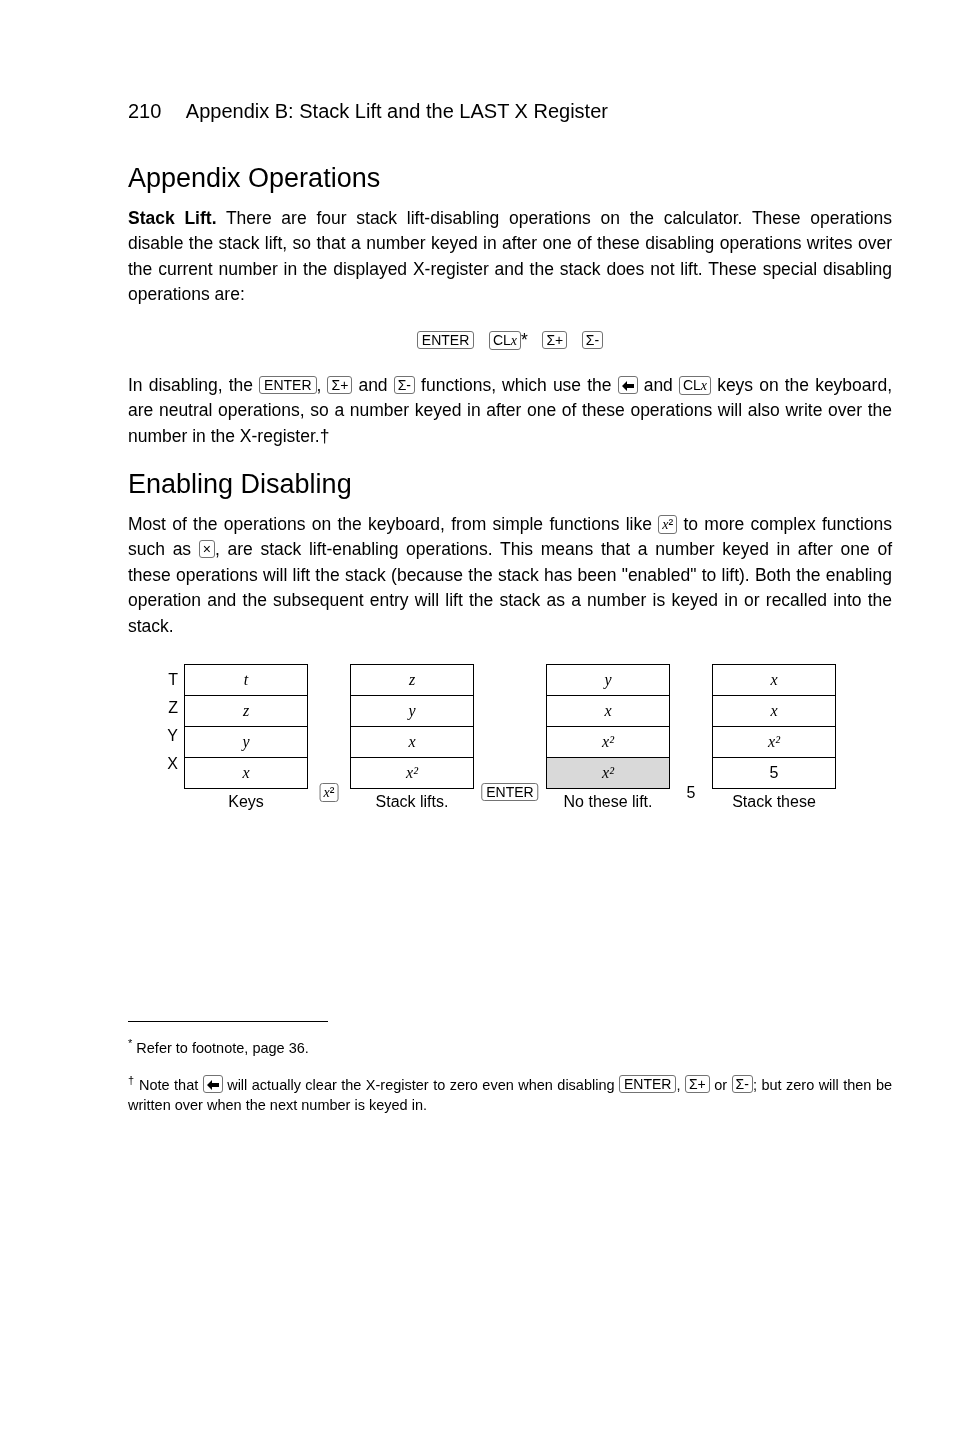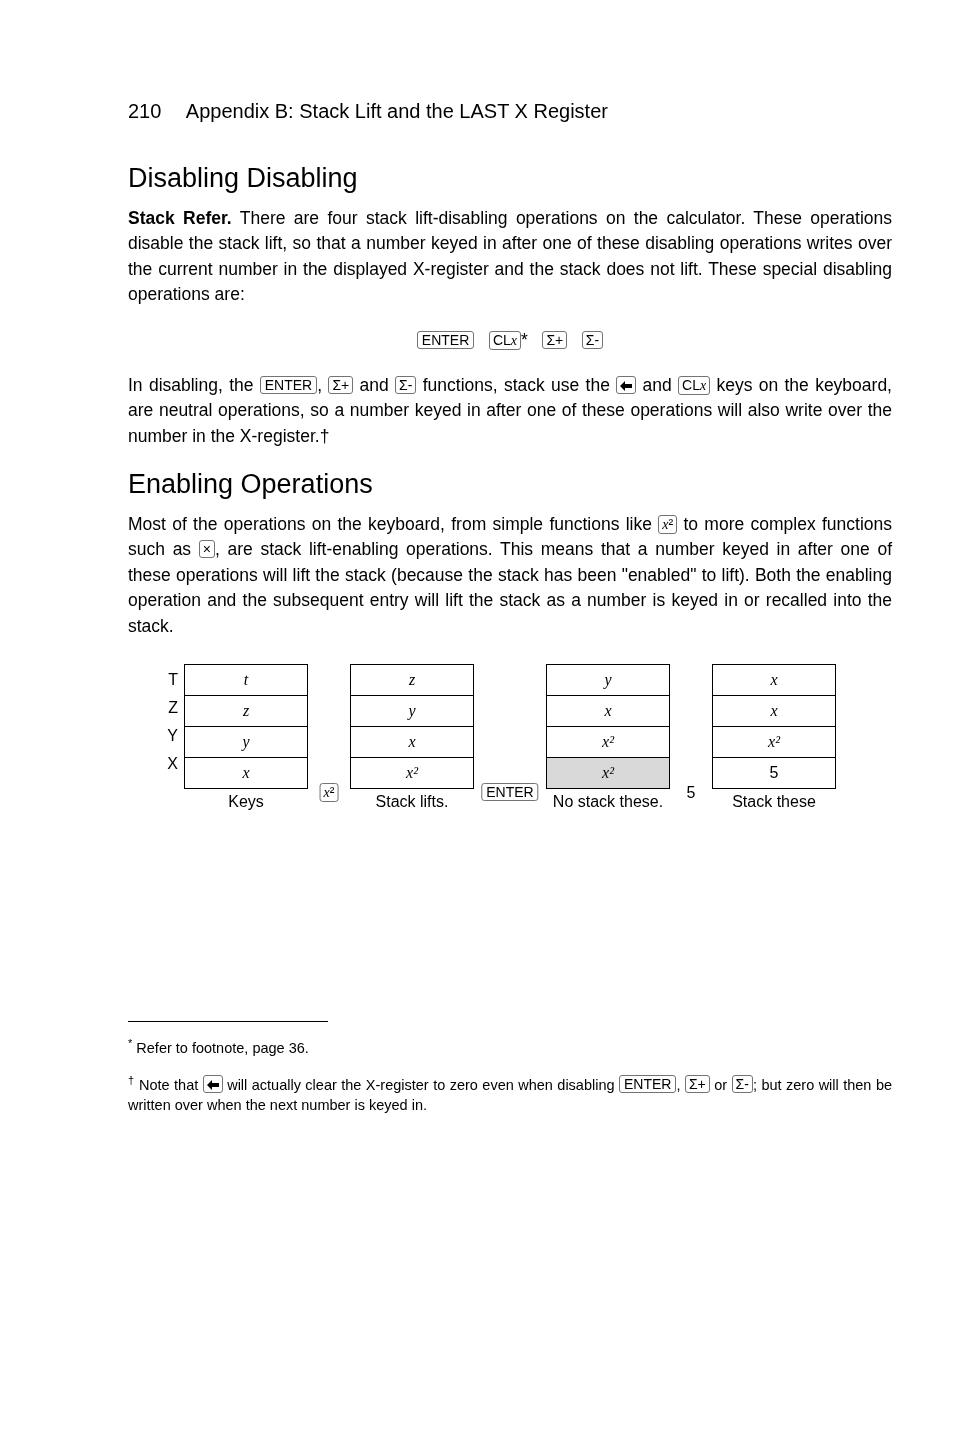--- a/index.html
+++ b/index.html
@@ -123,40 +123,40 @@
 </style>
 </head>
 <body>
 
 <div class="page">
   <div class="header">
     <span class="pagenum">210</span>
     <span>Appendix B: Stack Lift and the LAST X Register</span>
   </div>
 
-  <h2 class="section">Disabling Disabling</h2>
+  <h2 class="section">Appendix Operations</h2>
 
   <p class="para">
-    <b>Stack Refer.</b><span> There are four stack lift-disabling operations on the calculator. These operations disable the stack lift, so that a number keyed in after one of these disabling operations writes over the current number in the displayed X-register and the stack does not lift. These special disabling operations are:</span>
+    <b>Stack Lift.</b><span> There are four stack lift-disabling operations on the calculator. These operations disable the stack lift, so that a number keyed in after one of these disabling operations writes over the current number in the displayed X-register and the stack does not lift. These special disabling operations are:</span>
   </p>
 
   <p class="para" style="text-align:center;">
     <span class="key key-wide">ENTER</span>&nbsp;&nbsp;
     <span class="key">CL<span class="ital">x</span></span><span>*</span>&nbsp;&nbsp;
     <span class="key">Σ+</span>&nbsp;&nbsp;
     <span class="key">Σ-</span>
   </p>
 
   <p class="para">
-    <span>In disabling, the </span><span class="key key-wide">ENTER</span><span>, </span><span class="key">Σ+</span><span> and </span><span class="key">Σ-</span><span> functions, stack use the </span><span class="key"><svg width="12" height="10" viewBox="0 0 12 10">
+    <span>In disabling, the </span><span class="key key-wide">ENTER</span><span>, </span><span class="key">Σ+</span><span> and </span><span class="key">Σ-</span><span> functions, which use the </span><span class="key"><svg width="12" height="10" viewBox="0 0 12 10">
           <path d="M0 5 L5 0 L5 3 L12 3 L12 7 L5 7 L5 10 Z" fill="#000"></path>
         </svg></span><span> and </span><span class="key">CL<span class="ital">x</span></span><span> keys on the keyboard, are neutral operations, so a number keyed in after one of these operations will also write over the number in the X-register.</span><span>†</span>
   </p>
 
-  <h2 class="section">Enabling Operations</h2>
+  <h2 class="section">Enabling Disabling</h2>
 
   <p class="para">
     <span>Most of the operations on the keyboard, from simple functions like </span><span class="key"><span class="ital">x</span>²</span><span> to more complex functions such as </span><span class="key">×</span><span>, are stack lift-enabling operations. This means that a number keyed in after one of these operations will lift the stack (because the stack has been </span><span>"enabled" to lift). Both the</span><span> enabling operation and the subsequent entry will lift the stack as a number is keyed in or recalled into the stack.</span>
   </p>
 
   <div class="diagram-area">
     <div class="reglabels">
       <div>T</div>
       <div>Z</div>
       <div>Y</div>
@@ -221,21 +221,21 @@
               <td>x</td>
             </tr>
             <tr>
               <td>x²</td>
             </tr>
             <tr>
               <td class="shaded">x²</td>
             </tr>
           </tbody>
         </table>
-      <div class="caption">No stack these.</div>
+      <div class="caption">No these lift.</div>
     </div>
 
     <div class="keycap-row">
       <div class="caption-k" style="font-size:16px">5</div>
     </div>
 
     <div class="stack-col">
       <table class="stack">
           <tbody>
             <tr>

